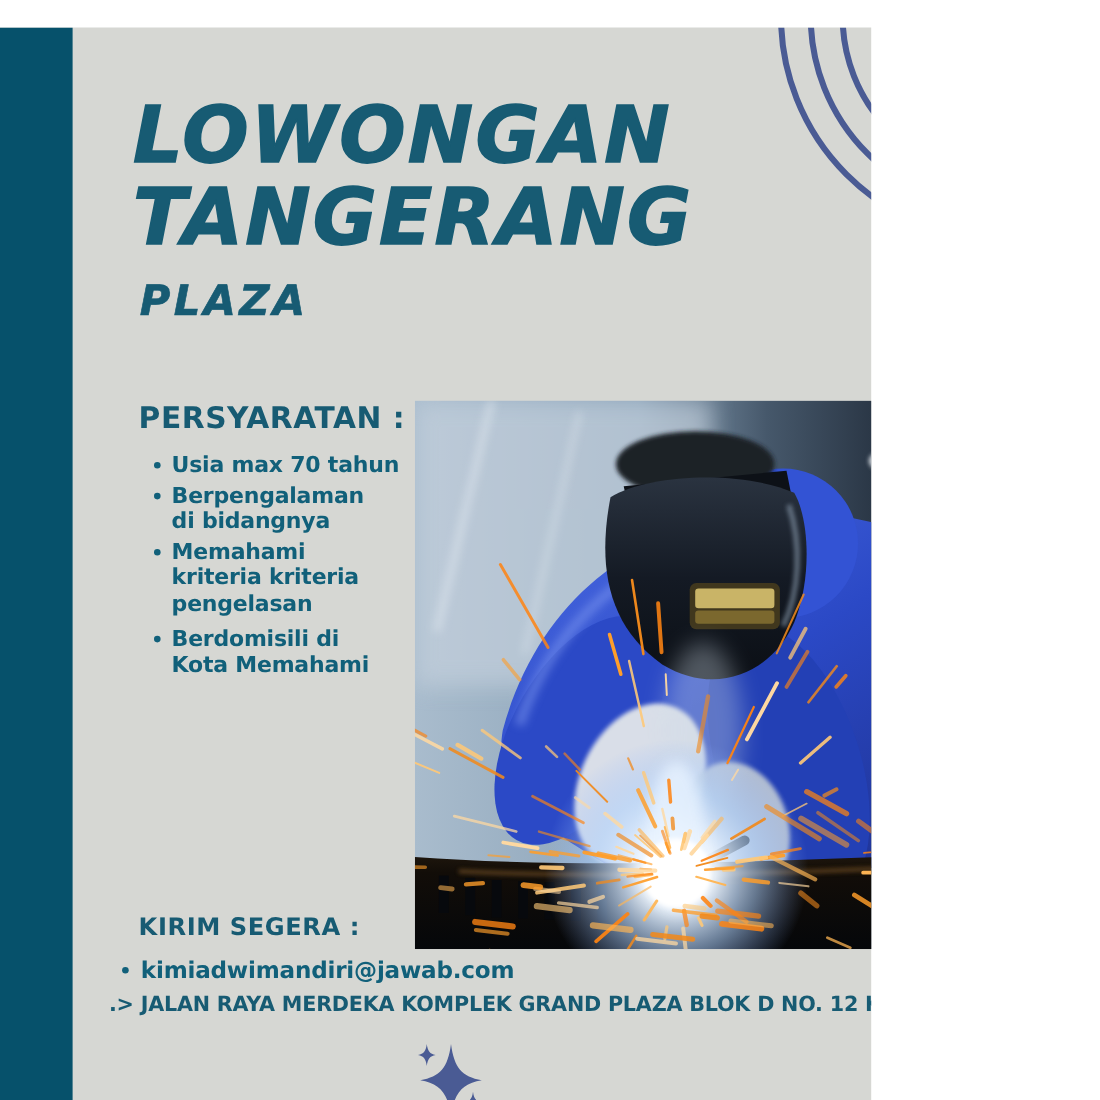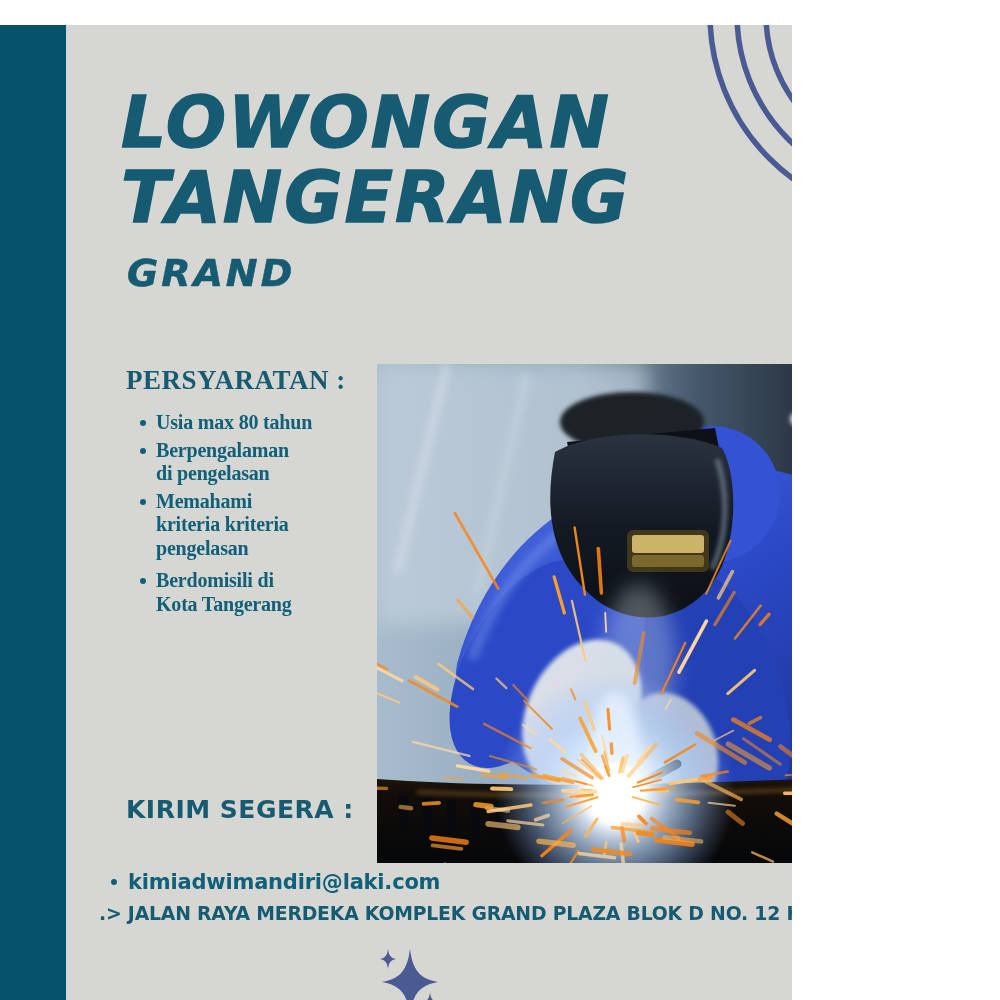--- a/index.html
+++ b/index.html
@@ -18,29 +18,29 @@
 
   
   .title{position:absolute;left:121px;top:60px;color:var(--title-teal,#175b73);
          font-size:71px;line-height:75px;font-weight:bold;font-style:italic;letter-spacing:2px;
          -webkit-text-stroke:1.4px var(--title-teal,#175b73);}
   .subtitle{position:absolute;left:127px;top:226px;color:var(--title-teal,#175b73);
          font-size:38px;font-weight:bold;font-style:italic;letter-spacing:3px;
          -webkit-text-stroke:0.6px var(--title-teal,#175b73);}
 
   
-  .req{position:absolute;left:126px;top:340px;width:260px;color:var(--text-teal,#11607a);font-family:Liberation Serif, serif;}
+  .req{position:absolute;left:126px;top:340px;width:260px;color:var(--text-teal,#11607a);}
   .req h2{margin:0 0 15px 0;font-size:27px;letter-spacing:0.5px;font-weight:bold;color:var(--title-teal,#175b73);}
   .req ul{list-style:none;margin:0;padding:0;font-size:20px;line-height:23.5px;font-weight:bold;letter-spacing:-0.2px;}
   .req li{position:relative;padding-left:30px;margin-bottom:4px;white-space:pre-line;}
   .req li::before{content:"";position:absolute;left:14px;top:9px;width:6px;height:6px;border-radius:50%;background:currentColor;}
   .req li:last-child{margin-top:9px;}
 
   
-  .contact-heading{position:absolute;left:126px;top:770px;font-size:25px;font-weight:bold;letter-spacing:0.5px;
+  .contact-heading{position:absolute;left:126px;top:806px;font-size:22px;font-weight:bold;letter-spacing:0.5px;
          color:var(--title-teal,#175b73);}
   .email-row{position:absolute;left:111px;top:845px;display:flex;align-items:center;gap:11px;
          font-size:21px;font-weight:bold;letter-spacing:-0.2px;color:var(--text-teal,#11607a);}
   .bullet-dot{width:6px;height:6px;border-radius:50%;background:currentColor;flex:0 0 auto;}
   .address{position:absolute;left:99px;top:877px;font-size:19px;font-weight:bold;letter-spacing:-0.2px;
          white-space:nowrap;color:var(--title-teal,#0f5e79);transform:scaleX(0.99);transform-origin:left center;}
 
   
   .photo{position:absolute;left:377px;top:339px;width:616px;height:499px;overflow:hidden;}
   .photo svg{display:block;}
@@ -66,33 +66,33 @@
   <svg class="sparkle-svg sparkle-top" viewBox="0 0 130 100" aria-hidden="true">
     <path transform="translate(60,47) scale(29,34)" d="M0,-1 C0.1,-0.35 0.35,-0.1 1,0 C0.35,0.1 0.1,0.35 0,1 C-0.1,0.35 -0.35,0.1 -1,0 C-0.35,-0.1 -0.1,-0.35 0,-1 Z"></path>
     <path transform="translate(40,24) scale(8.5,10.5)" d="M0,-1 C0.1,-0.35 0.35,-0.1 1,0 C0.35,0.1 0.1,0.35 0,1 C-0.1,0.35 -0.35,0.1 -1,0 C-0.35,-0.1 -0.1,-0.35 0,-1 Z"></path>
     <path transform="translate(80,68) scale(9,11)" d="M0,-1 C0.1,-0.35 0.35,-0.1 1,0 C0.35,0.1 0.1,0.35 0,1 C-0.1,0.35 -0.35,0.1 -1,0 C-0.35,-0.1 -0.1,-0.35 0,-1 Z"></path>
   </svg>
 
   <div class="title">
     <div>LOWONGAN</div>
     <div>TANGERANG</div>
   </div>
-  <div class="subtitle">GRAND</div>
+  <div class="subtitle">PLAZA</div>
 
   <div class="req">
     <h2>PERSYARATAN :</h2>
     <ul>
-      <li>Usia max 80 tahun</li>
+      <li>Usia max 70 tahun</li>
       <li>Berpengalaman
-di pengelasan</li>
+di bidangnya</li>
       <li>Memahami
 kriteria kriteria
 pengelasan</li>
       <li>Berdomisili di
-Kota Tangerang</li>
+Kota Memahami</li>
     </ul>
   </div>
 
   <div class="photo">
     <svg width="616" height="499" viewBox="0 0 616 499" aria-hidden="true">
       <defs>
         <linearGradient id="bgGrad" x1="0" y1="0" x2="1" y2="0">
           <stop offset="0" stop-color="#a9bccd"></stop>
           <stop offset="0.33" stop-color="#8ba3b8"></stop>
           <stop offset="0.52" stop-color="#46586b"></stop>
@@ -360,21 +360,21 @@
           <line x1="54.9" y1="474.1" x2="89.2" y2="478.2" stroke="#ff8412" stroke-width="5.5" opacity="0.78"></line>
           <line x1="162.0" y1="477.2" x2="196.2" y2="481.3" stroke="#ffb654" stroke-width="5.6" opacity="0.67"></line>
           <line x1="98.9" y1="440.7" x2="114.1" y2="442.5" stroke="#ff9e2a" stroke-width="5.3" opacity="0.83"></line>
         </g>
     </svg>
   </div>
 
   <div class="contact-heading">KIRIM SEGERA :</div>
   <div class="email-row">
     <span class="bullet-dot"></span>
-    <span>kimiadwimandiri@laki.com</span>
+    <span>kimiadwimandiri@jawab.com</span>
   </div>
   <div class="address">.&gt; JALAN RAYA MERDEKA KOMPLEK GRAND PLAZA BLOK D NO. 12 KOTA TANGERANG, BANTEN</div>
 
   <svg class="sparkle-svg sparkle-bottom" viewBox="0 0 120 85" aria-hidden="true">
     <path transform="translate(60,42) scale(28,33)" d="M0,-1 C0.1,-0.35 0.35,-0.1 1,0 C0.35,0.1 0.1,0.35 0,1 C-0.1,0.35 -0.35,0.1 -1,0 C-0.35,-0.1 -0.1,-0.35 0,-1 Z"></path>
     <path transform="translate(38,19) scale(8,10)" d="M0,-1 C0.1,-0.35 0.35,-0.1 1,0 C0.35,0.1 0.1,0.35 0,1 C-0.1,0.35 -0.35,0.1 -1,0 C-0.35,-0.1 -0.1,-0.35 0,-1 Z"></path>
     <path transform="translate(80,62) scale(7.5,9.5)" d="M0,-1 C0.1,-0.35 0.35,-0.1 1,0 C0.35,0.1 0.1,0.35 0,1 C-0.1,0.35 -0.35,0.1 -1,0 C-0.35,-0.1 -0.1,-0.35 0,-1 Z"></path>
   </svg>
 
 </div>

